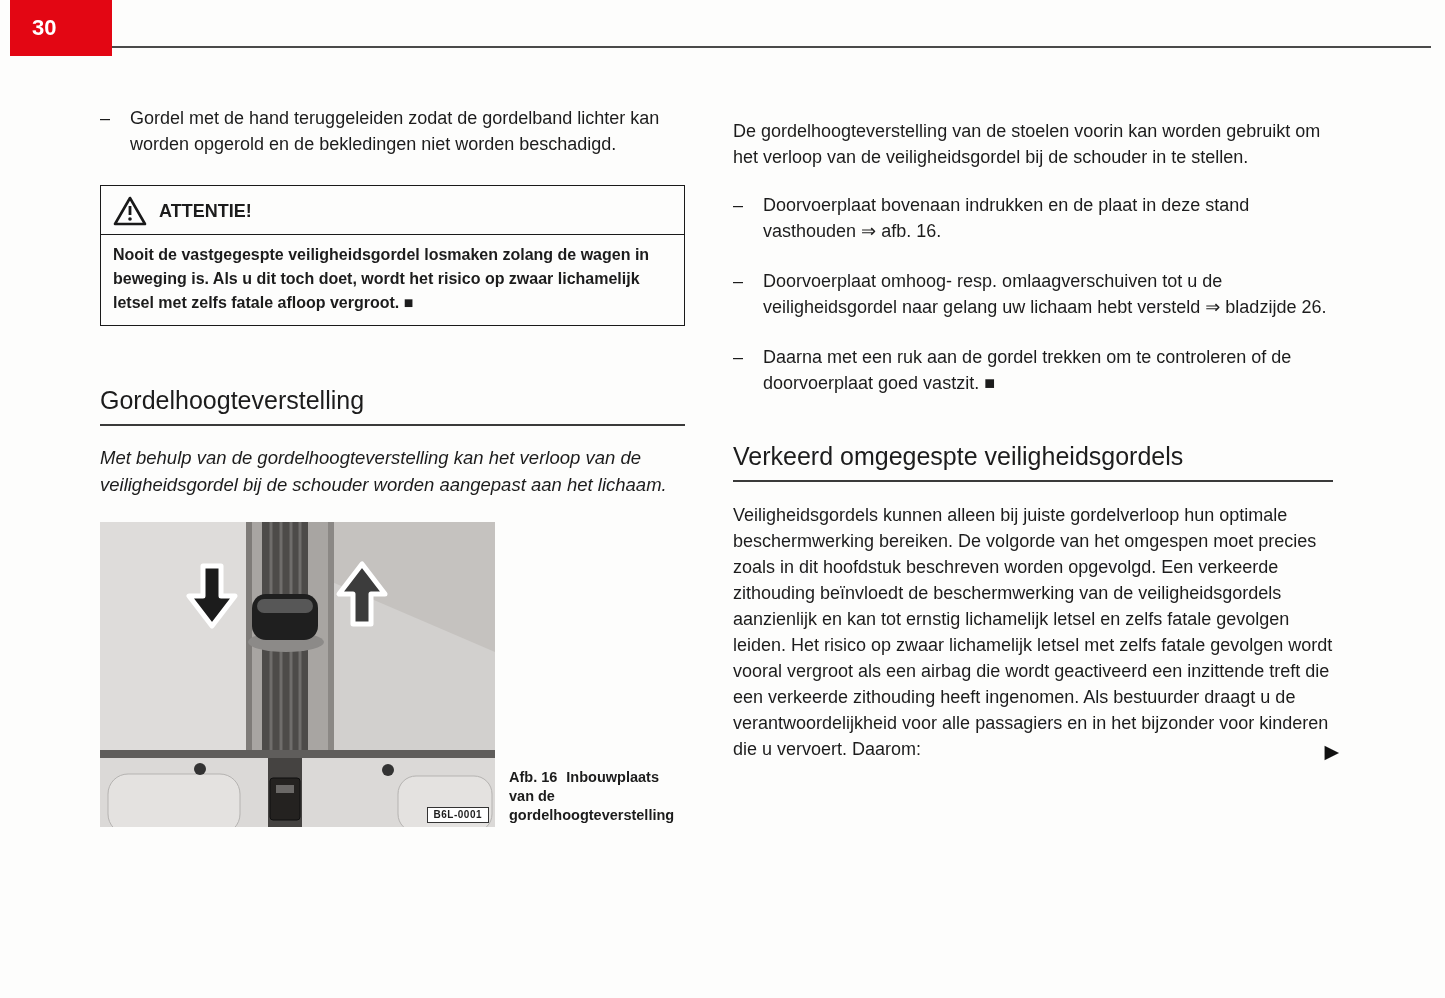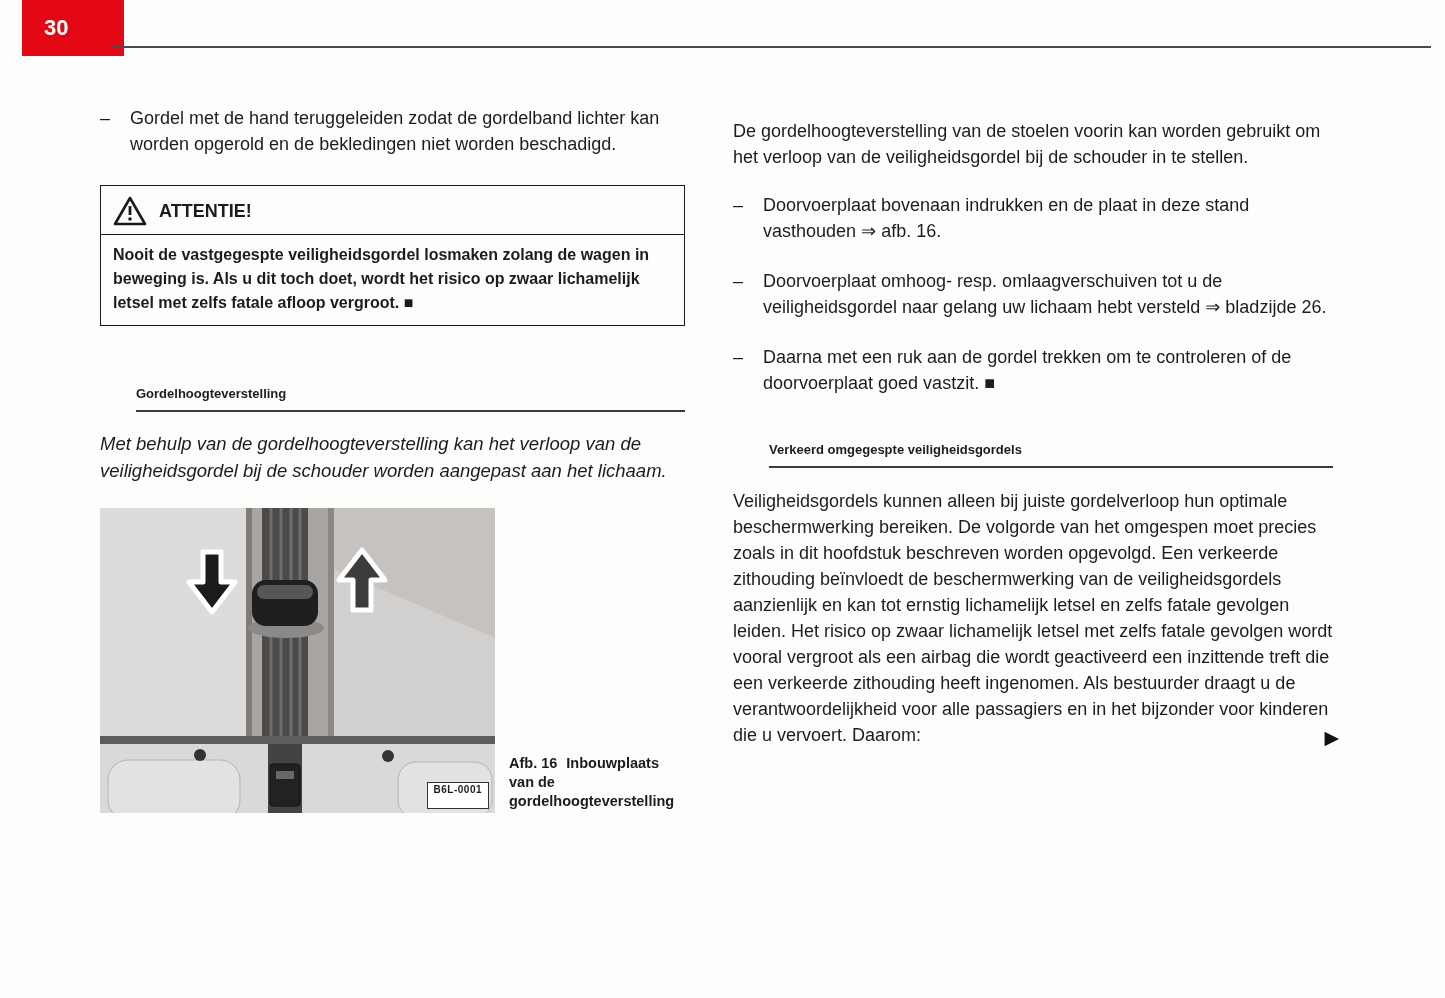--- a/index.html
+++ b/index.html
@@ -5,21 +5,21 @@
   html,body { margin:0; padding:0; background:#ffffff; }
   .page {
     position:relative; width:1445px; height:998px;
     background:#fdfdfc; overflow:hidden;
     font-family:"Liberation Sans", sans-serif;
     color:#1c1c1c;
   }
 
   
   .pagenum-badge {
-    position:absolute; left:22px; top:0; width:102px; height:56px;
+    position:absolute; left:10px; top:0; width:102px; height:56px;
     background:#e30613; color:#ffffff;
     display:flex; align-items:center;
     padding-left:22px; box-sizing:border-box;
     font-size:22px; font-weight:bold;
   }
   .top-rule {
     position:absolute; left:112px; right:14px; top:46px;
     height:2px; background:#4a4a4a;
   }
 
@@ -50,40 +50,39 @@
   }
   .warn-body {
     padding-top:8px;
     font-size:16px; font-weight:bold; line-height:24px;
   }
   .warn-tri { display:block; }
 
   
   .section-heading {
     margin-top:60px;
-    font-size:13px; font-weight:bold;
+    font-size:25px; font-weight:normal;
     padding-bottom:9px;
     border-bottom:2px solid #3a3a3a;
-    margin-left:36px;
   }
   .col-right .section-heading { margin-top:46px; }
   .lead-after-heading { margin-top:18px; }
 
   
   .figure-row { margin-top:24px; display:flex; }
   .fig-img {
     position:relative; width:395px; height:305px; flex:0 0 395px;
     background:#d2d0ce;
   }
   .fig-img svg { display:block; width:395px; height:305px; }
   .fig-code-box {
     position:absolute; right:6px; bottom:4px;
     background:#ffffff; border:1px solid #333;
     font-size:10px; font-weight:bold; letter-spacing:0.5px;
-    padding:1px 6px 13px 6px;
+    padding:1px 6px 2px 6px;
   }
   .fig-caption {
     width:178px; margin-left:14px; align-self:flex-end;
     font-size:14.5px; font-weight:bold; line-height:19px;
     padding-bottom:2px;
   }
   .fig-caption .cap-label { margin-right:9px; }
 
   
   .steps { margin-top:22px; }

